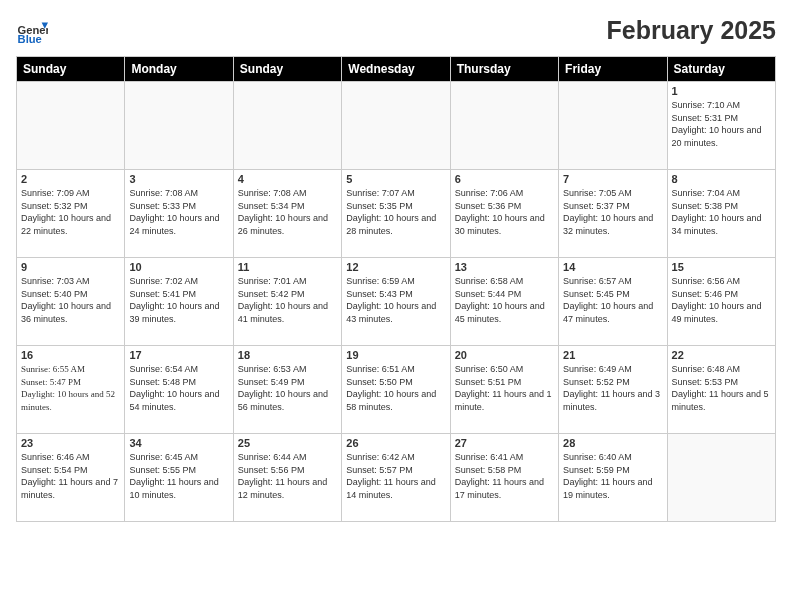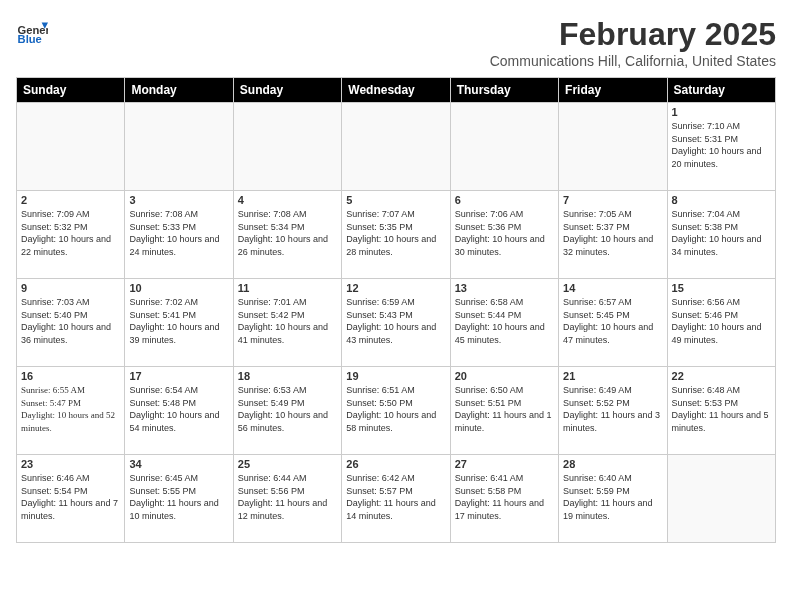--- a/index.html
+++ b/index.html
@@ -22,21 +22,21 @@
       gap: 4px;
     }
     .logo-icon {
       width: 32px;
       height: 32px;
     }
     .title-block {
       text-align: right;
     }
     .main-title {
-      font-size: 32px;
+      font-size: 25px;
       font-weight: bold;
       color: #333;
     }
     .subtitle {
       font-size: 14px;
       color: #555;
     }
     .calendar {
       width: 100%;
       border-collapse: collapse;
@@ -83,21 +83,20 @@
 <div class="header">
   <div class="logo">
     <svg class="logo-icon" viewBox="0 0 40 40">
       <text x="2" y="22" font-size="14" font-weight="bold" fill="#333">General</text>
       <text x="2" y="34" font-size="14" font-weight="bold" fill="#1565c0">Blue</text>
       <polygon points="32,8 40,8 36,16" fill="#1565c0"></polygon>
     </svg>
   </div>
   <div class="title-block">
     <div class="main-title">February 2025</div>
-    <div class="subtitle">Communications Hill, California, United States</div>
   </div>
 </div>
 
 <table class="calendar">
   <thead>
     <tr>
     <th>Sunday</th>
         <th>Monday</th>
         <th>Sunday</th>
         <th>Wednesday</th>

